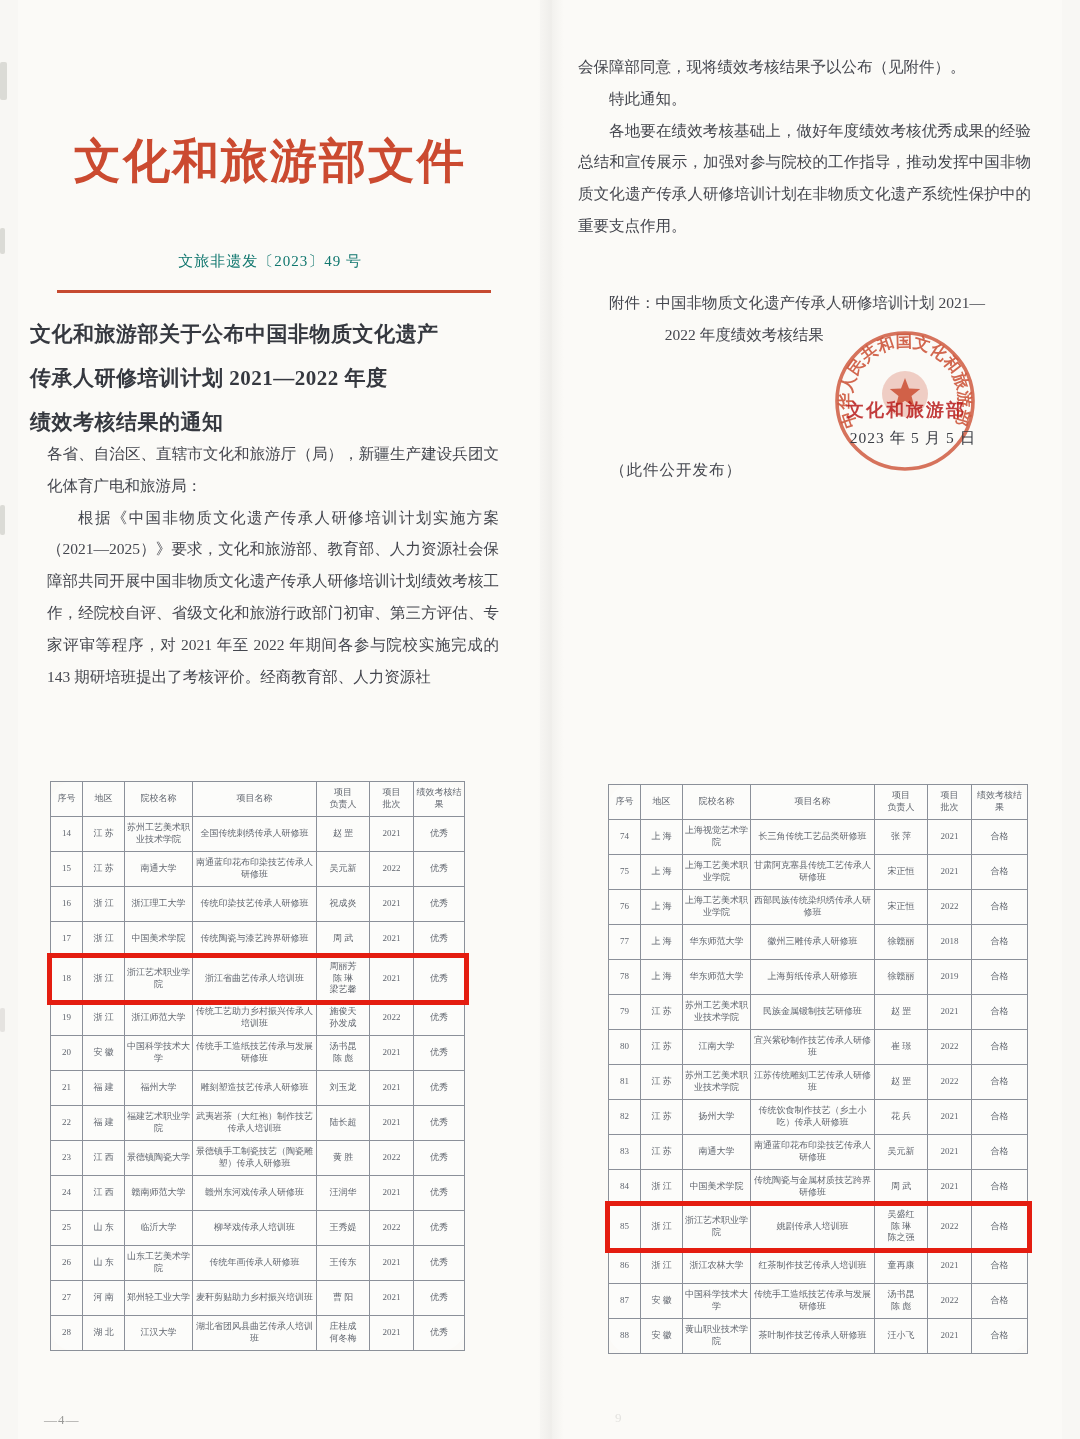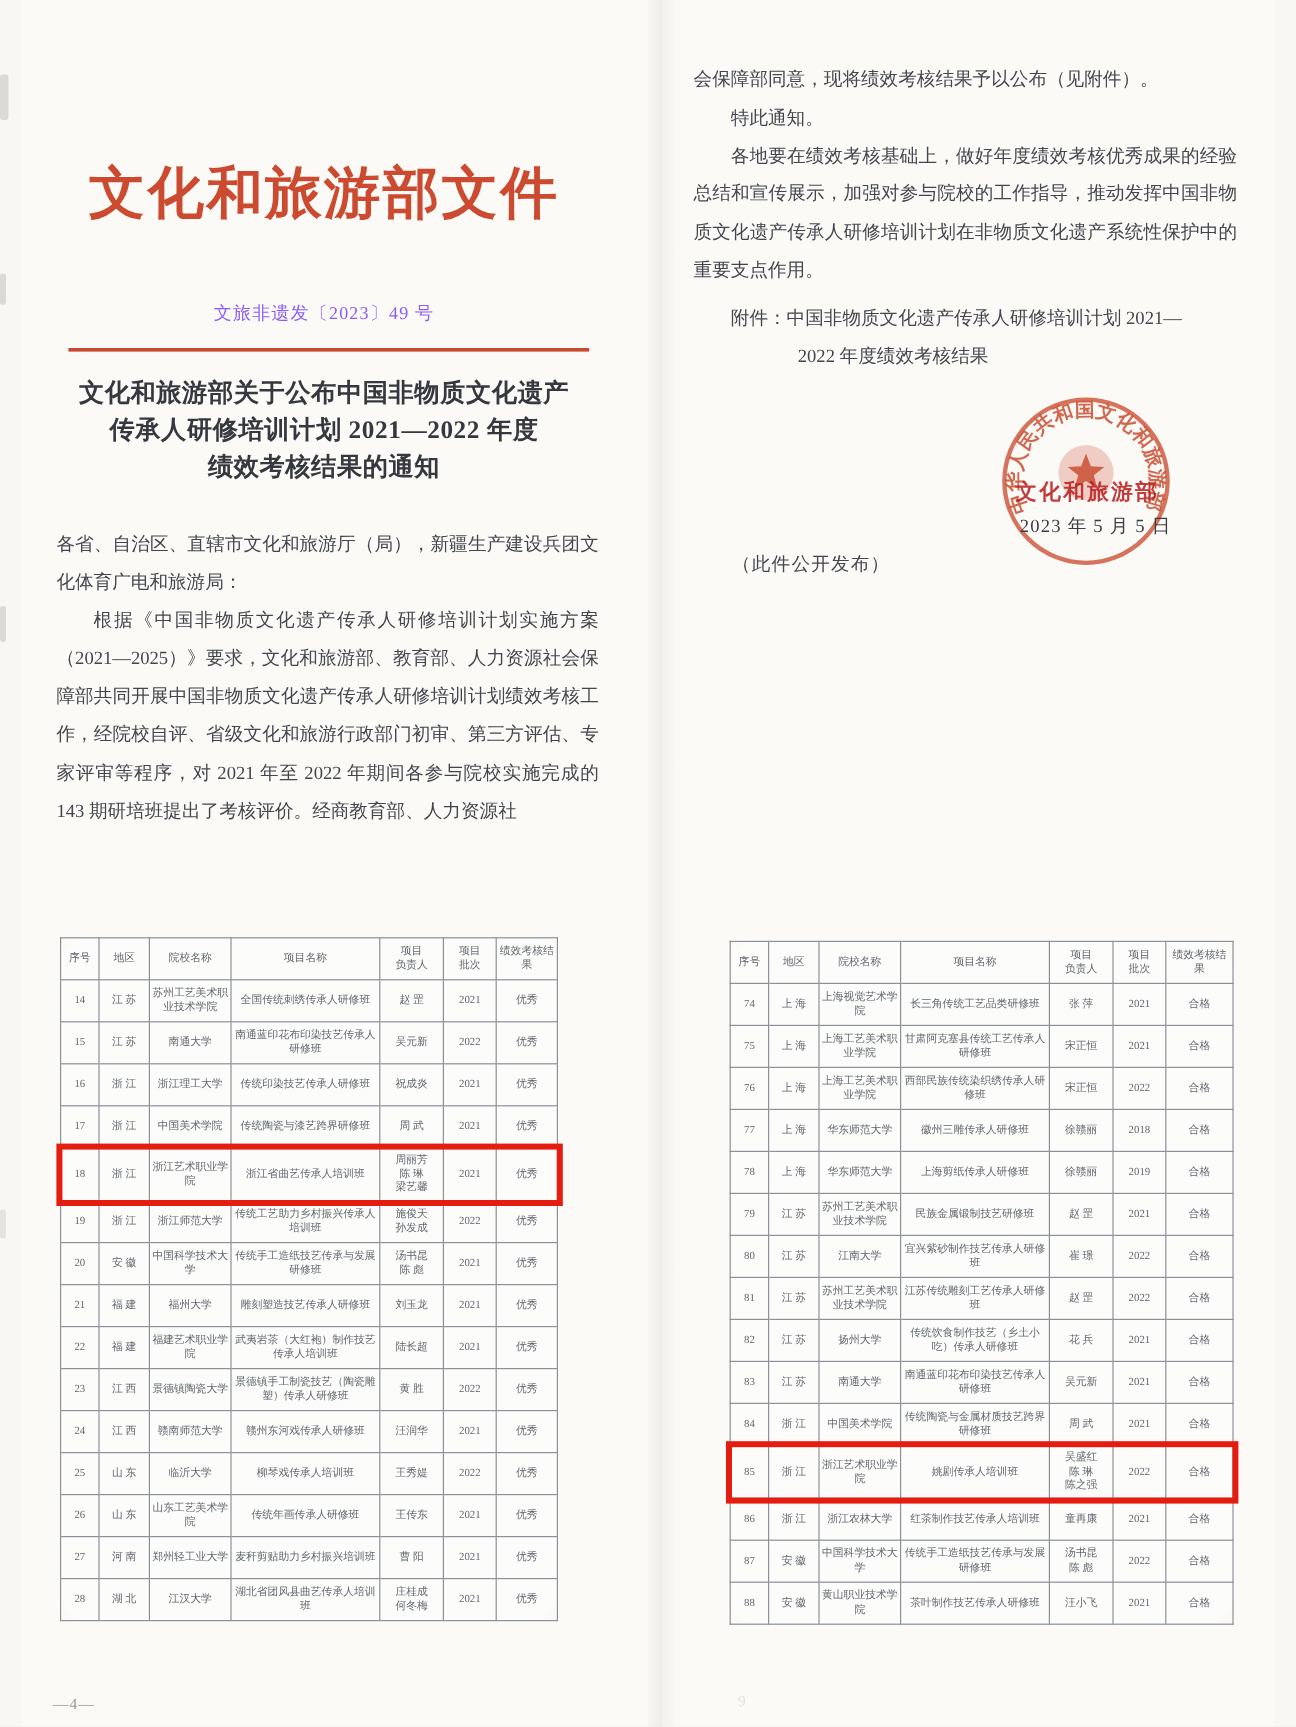--- a/index.html
+++ b/index.html
@@ -13,33 +13,33 @@
   .page.left{left:18px;width:522px;}
   .page.right{left:552px;width:510px;}
   .fold{position:absolute;top:0;bottom:0;left:538px;width:26px;
     background:linear-gradient(90deg,rgba(0,0,0,0) 0%,rgba(120,118,112,.07) 50%,rgba(0,0,0,0) 100%);}
   .artifact{position:absolute;background:#b9b7b2;opacity:.45;border-radius:2px;}
 
   
   .red-header{position:absolute;left:40px;top:130px;width:460px;text-align:center;
     font-size:47px;font-weight:bold;letter-spacing:2px;color:#cb4a30;}
   .doc-number{position:absolute;left:40px;top:252px;width:460px;text-align:center;
-    font-size:15px;color:#8b5cf6;letter-spacing:1px;}
+    font-size:15px;color:#0f766e;letter-spacing:1px;}
   .red-rule{position:absolute;left:57px;top:290px;width:434px;height:3px;background:#c64a31;}
-  .doc-title{position:absolute;left:30px;top:312px;width:480px;text-align:center;
-    font-size:21px;font-weight:bold;color:#35383f;line-height:31px;white-space:pre-line;letter-spacing:.5px;}
+  .doc-title{position:absolute;left:30px;top:312px;width:480px;text-align:left;
+    font-size:21px;font-weight:bold;color:#35383f;line-height:44px;white-space:pre-line;letter-spacing:.5px;}
   .body-text{font-size:15.5px;line-height:31.8px;text-align:justify;color:#44464e;}
   .body-text p{margin:0;}
   .body-text p.indent{text-indent:2em;}
   .left-body{position:absolute;left:47px;top:438px;width:452px;}
   .right-body{position:absolute;left:578px;top:28px;width:453px;margin-top:23px;}
 
   
   .attachment{position:absolute;left:578px;top:250px;width:453px;font-size:15.5px;line-height:32px;color:#44464e;}
-  .attachment .l1{text-indent:2em;}
+  .attachment .l1{text-indent:2em;margin-top:37px;}
   .attachment .l2{padding-left:5.6em;}
 
   
   .seal-wrap{position:absolute;left:830px;top:326px;width:150px;height:150px;}
   .seal-authority{position:absolute;left:836px;top:398px;width:140px;text-align:center;
     font-size:18px;color:#b91c1c;letter-spacing:2px;font-weight:bold;opacity:.85;}
   .seal-date{position:absolute;left:828px;top:428px;width:170px;text-align:center;
     font-size:15.5px;color:#3a3d44;letter-spacing:1px;}
   .public-release{position:absolute;left:610px;top:460px;font-size:15.5px;color:#44464e;letter-spacing:1px;}
 

